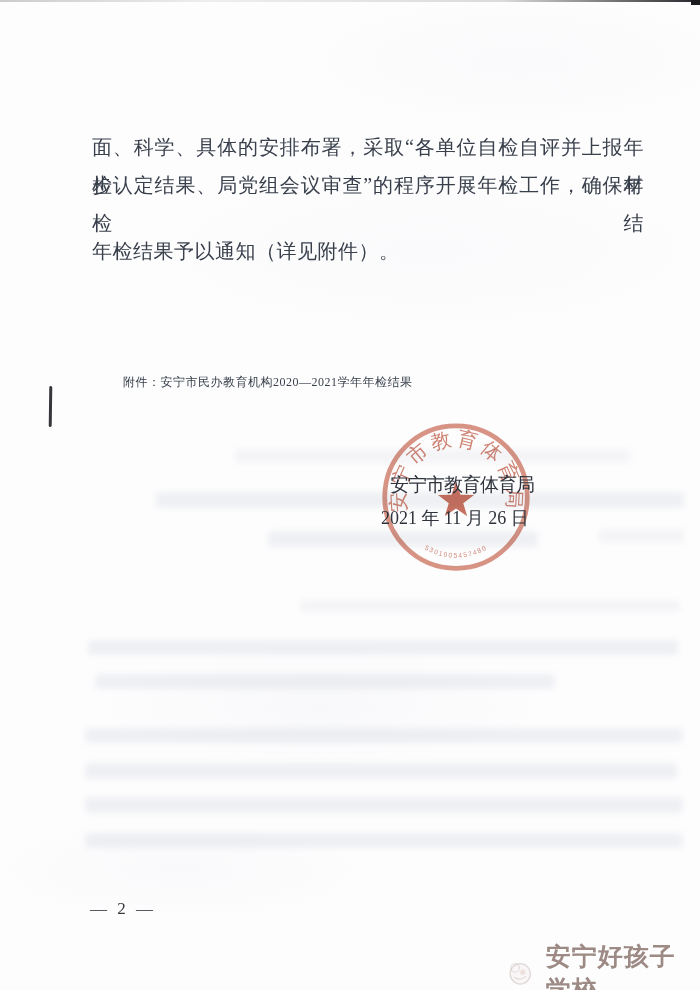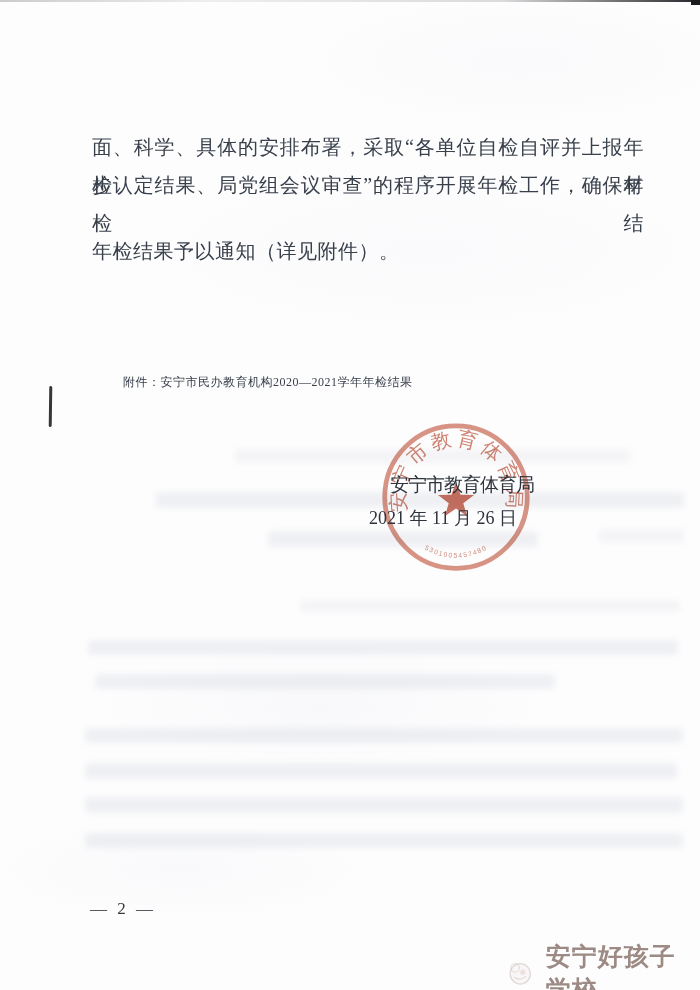--- a/index.html
+++ b/index.html
@@ -33,22 +33,22 @@
     height:38px; line-height:38px; font-size:12px; color:#39404c; letter-spacing:.5px;
   }
   .bleed { position:absolute; background:rgba(122,130,144,.10); filter:blur(3px); border-radius:3px; }
   .bleed.light { background:rgba(122,130,144,.07); }
   .seal-svg { position:absolute; left:380px; top:421px; width:152px; height:152px; z-index:2; mix-blend-mode:multiply; opacity:.88; }
   .sig-issuer {
     position:absolute; left:384px; top:472px; width:156px; z-index:3;
     font-size:19px; line-height:26px; letter-spacing:-1px; text-align:center; color:#2e333c;
   }
   .sig-date {
-    position:absolute; left:362px; top:505px; width:162px; z-index:3;
-    font-size:18px; line-height:26px; text-align:center; color:#2e333c;
+    position:absolute; left:381px; top:505px; width:162px; z-index:3;
+    font-size:18px; line-height:26px; text-align:left; color:#2e333c;
   }
   .page-number {
     position:absolute; left:90px; top:899px; font-size:17px; color:#3a3b40; letter-spacing:3px;
   }
   .watermark { position:absolute; left:505px; top:940px; display:flex; align-items:center; z-index:4; }
   .watermark-logo { width:34px; height:34px; opacity:.55; }
   .watermark-text {
     margin-left:12px; font-size:25px; font-weight:700; letter-spacing:1px;
     color:#9d8a84;
     text-shadow:1px 1px 0 rgba(255,255,255,.95), -0.5px -0.5px 0 rgba(255,255,255,.45), 2px 2px 2px rgba(255,255,255,.7);

